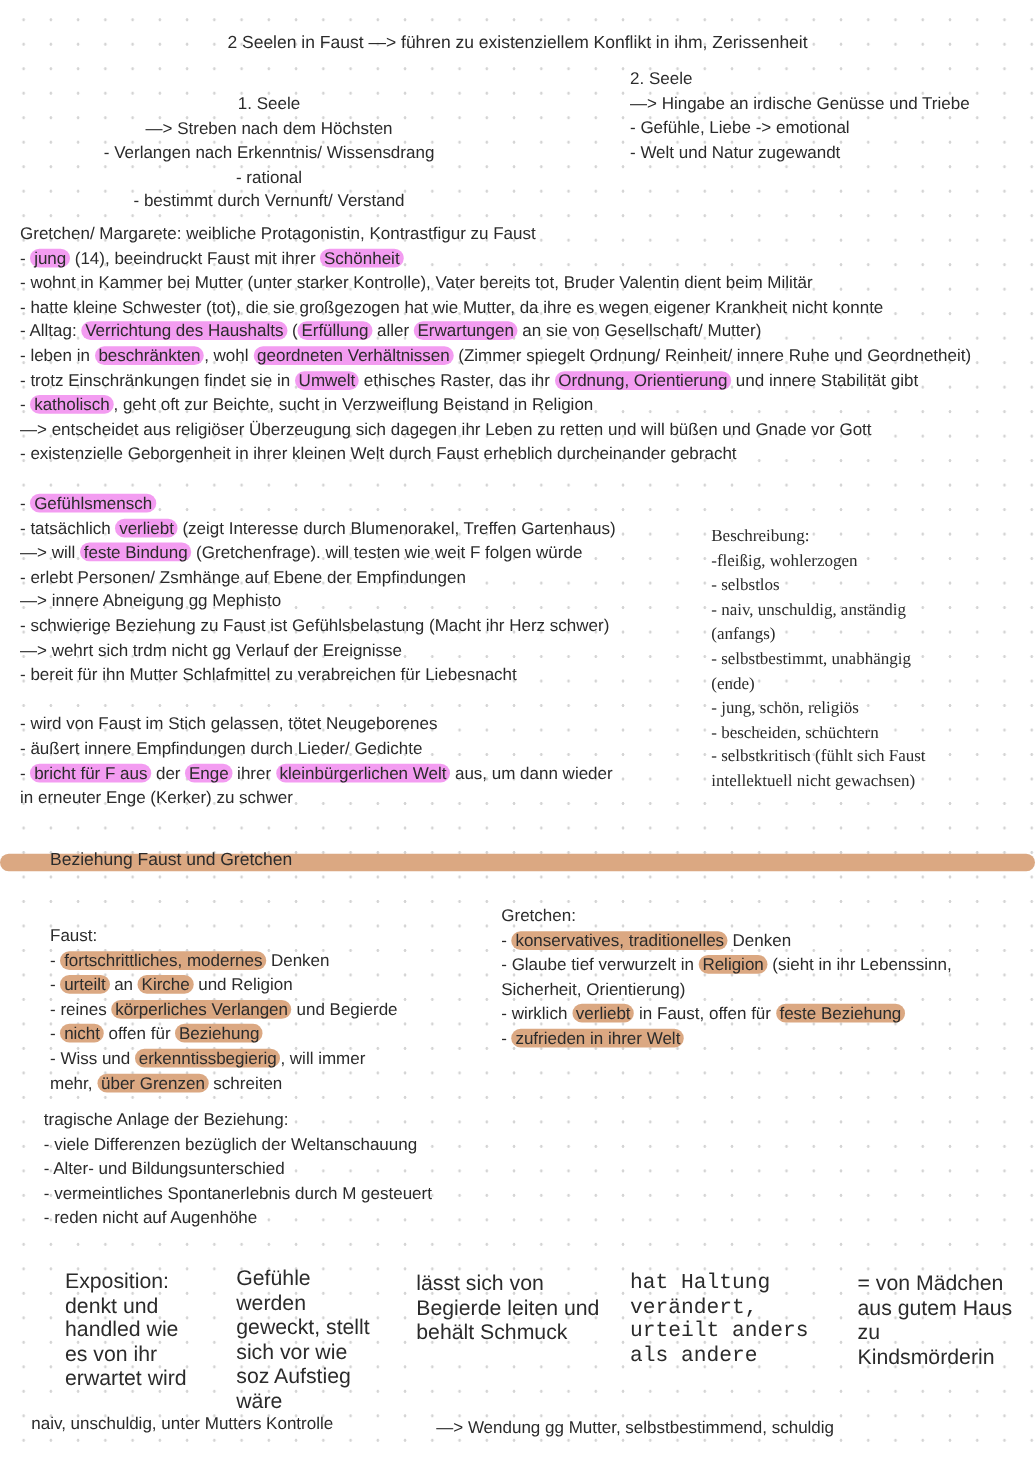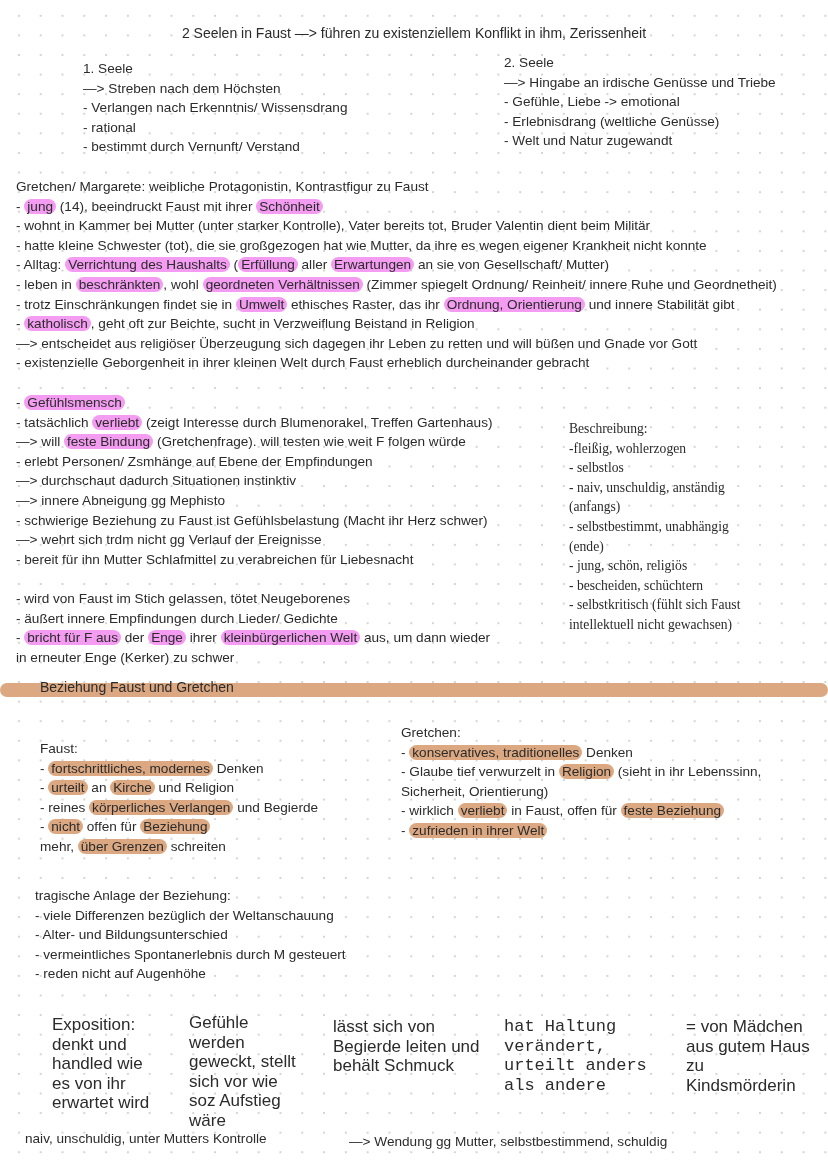--- a/index.html
+++ b/index.html
@@ -22,33 +22,32 @@
     background: #dba882; border-radius: 7px;
   }
   .bar-title { position: absolute; left: 40px; top: 677px; font-size: 14px; line-height: 20px; }
   .col { position: absolute; font-size: 17px; line-height: 19.6px; white-space: normal; }
 </style>
 </head>
 <body>
 
 <div class="title">2 Seelen in Faust —&gt; führen zu existenziellem Konflikt in ihm, Zerissenheit</div>
 
-<div class="blk" style="left:83px; top:59px;">
+<div class="blk" style="left:83px; top:73px;text-align:center;">
   <span class="ln">1. Seele</span>
   <span class="ln">—&gt; Streben nach dem Höchsten</span>
   <span class="ln">- Verlangen nach Erkenntnis/ Wissensdrang</span>
   <span class="ln">- rational</span>
   <span class="ln">- bestimmt durch Vernunft/ Verstand</span>
 </div>
 
 <div class="blk" style="left:504px; top:53px;">
   <span class="ln">2. Seele</span>
   <span class="ln">—&gt; Hingabe an irdische Genüsse und Triebe</span>
   <span class="ln">- Gefühle, Liebe -&gt; emotional</span>
-  <span class="ln">- Erlebnisdrang (weltliche Genüsse)</span>
   <span class="ln">- Welt und Natur zugewandt</span>
 </div>
 
 <div class="blk" style="left:16px; top:177px;">
   <span class="ln">Gretchen/ Margarete: weibliche Protagonistin, Kontrastfigur zu Faust</span>
   <span class="ln"><span>- </span><span class="hl-pink">jung</span><span> (14), beeindruckt Faust mit ihrer </span><span class="hl-pink">Schönheit</span></span>
   <span class="ln">- wohnt in Kammer bei Mutter (unter starker Kontrolle), Vater bereits tot, Bruder Valentin dient beim Militär</span>
   <span class="ln">- hatte kleine Schwester (tot), die sie großgezogen hat wie Mutter, da ihre es wegen eigener Krankheit nicht konnte</span>
   <span class="ln"><span>- Alltag: </span><span class="hl-pink">Verrichtung des Haushalts</span><span> (</span><span class="hl-pink">Erfüllung</span><span> aller </span><span class="hl-pink">Erwartungen</span><span> an sie von Gesellschaft/ Mutter)</span></span>
   <span class="ln"><span>- leben in </span><span class="hl-pink">beschränkten</span><span>, wohl </span><span class="hl-pink">geordneten Verhältnissen</span><span> (Zimmer spiegelt Ordnung/ Reinheit/ innere Ruhe und Geordnetheit)</span></span>
@@ -56,21 +55,20 @@
   <span class="ln"><span>- </span><span class="hl-pink">katholisch</span><span>, geht oft zur Beichte, sucht in Verzweiflung Beistand in Religion</span></span>
   <span class="ln">—&gt; entscheidet aus religiöser Überzeugung sich dagegen ihr Leben zu retten und will büßen und Gnade vor Gott</span>
   <span class="ln">- existenzielle Geborgenheit in ihrer kleinen Welt durch Faust erheblich durcheinander gebracht</span>
 </div>
 
 <div class="blk" style="left:16px; top:393px;">
   <span class="ln"><span>- </span><span class="hl-pink">Gefühlsmensch</span></span>
   <span class="ln"><span>- tatsächlich </span><span class="hl-pink">verliebt</span><span> (zeigt Interesse durch Blumenorakel, Treffen Gartenhaus)</span></span>
   <span class="ln"><span>—&gt; will </span><span class="hl-pink">feste Bindung</span><span> (Gretchenfrage). will testen wie weit F folgen würde</span></span>
   <span class="ln">- erlebt Personen/ Zsmhänge auf Ebene der Empfindungen</span>
-  <span class="ln">—&gt; durchschaut dadurch Situationen instinktiv</span>
   <span class="ln">—&gt; innere Abneigung gg Mephisto</span>
   <span class="ln">- schwierige Beziehung zu Faust ist Gefühlsbelastung (Macht ihr Herz schwer)</span>
   <span class="ln">—&gt; wehrt sich trdm nicht gg Verlauf der Ereignisse</span>
   <span class="ln">- bereit für ihn Mutter Schlafmittel zu verabreichen für Liebesnacht</span>
   <span class="ln">&nbsp;</span>
   <span class="ln">- wird von Faust im Stich gelassen, tötet Neugeborenes</span>
   <span class="ln">- äußert innere Empfindungen durch Lieder/ Gedichte</span>
   <span class="ln"><span>- </span><span class="hl-pink">bricht für F aus</span><span> der </span><span class="hl-pink">Enge</span><span> ihrer </span><span class="hl-pink">kleinbürgerlichen Welt</span><span> aus, um dann wieder</span></span>
   <span class="ln">in erneuter Enge (Kerker) zu schwer</span>
 </div>
@@ -91,20 +89,21 @@
 
 <div class="bar"></div>
 <div class="bar-title">Beziehung Faust und Gretchen</div>
 
 <div class="blk" style="left:40px; top:739px;">
   <span class="ln">Faust:</span>
   <span class="ln"><span>- </span><span class="hl-orange">fortschrittliches, modernes</span><span> Denken</span></span>
   <span class="ln"><span>- </span><span class="hl-orange">urteilt</span><span> an </span><span class="hl-orange">Kirche</span><span> und Religion</span></span>
   <span class="ln"><span>- reines </span><span class="hl-orange">körperliches Verlangen</span><span> und Begierde</span></span>
   <span class="ln"><span>- </span><span class="hl-orange">nicht</span><span> offen für </span><span class="hl-orange">Beziehung</span></span>
+  <span class="ln"><span>- Wiss und </span><span class="hl-orange">erkenntissbegierig</span><span>, will immer</span></span>
   <span class="ln"><span>mehr, </span><span class="hl-orange">über Grenzen</span><span> schreiten</span></span>
 </div>
 
 <div class="blk" style="left:401px; top:723px;">
   <span class="ln">Gretchen:</span>
   <span class="ln"><span>- </span><span class="hl-orange">konservatives, traditionelles</span><span> Denken</span></span>
   <span class="ln"><span>- Glaube tief verwurzelt in </span><span class="hl-orange">Religion</span><span> (sieht in ihr Lebenssinn,</span></span>
   <span class="ln">Sicherheit, Orientierung)</span>
   <span class="ln"><span>- wirklich </span><span class="hl-orange">verliebt</span><span> in Faust, offen für </span><span class="hl-orange">feste Beziehung</span></span>
   <span class="ln"><span>- </span><span class="hl-orange">zufrieden in ihrer Welt</span></span>

